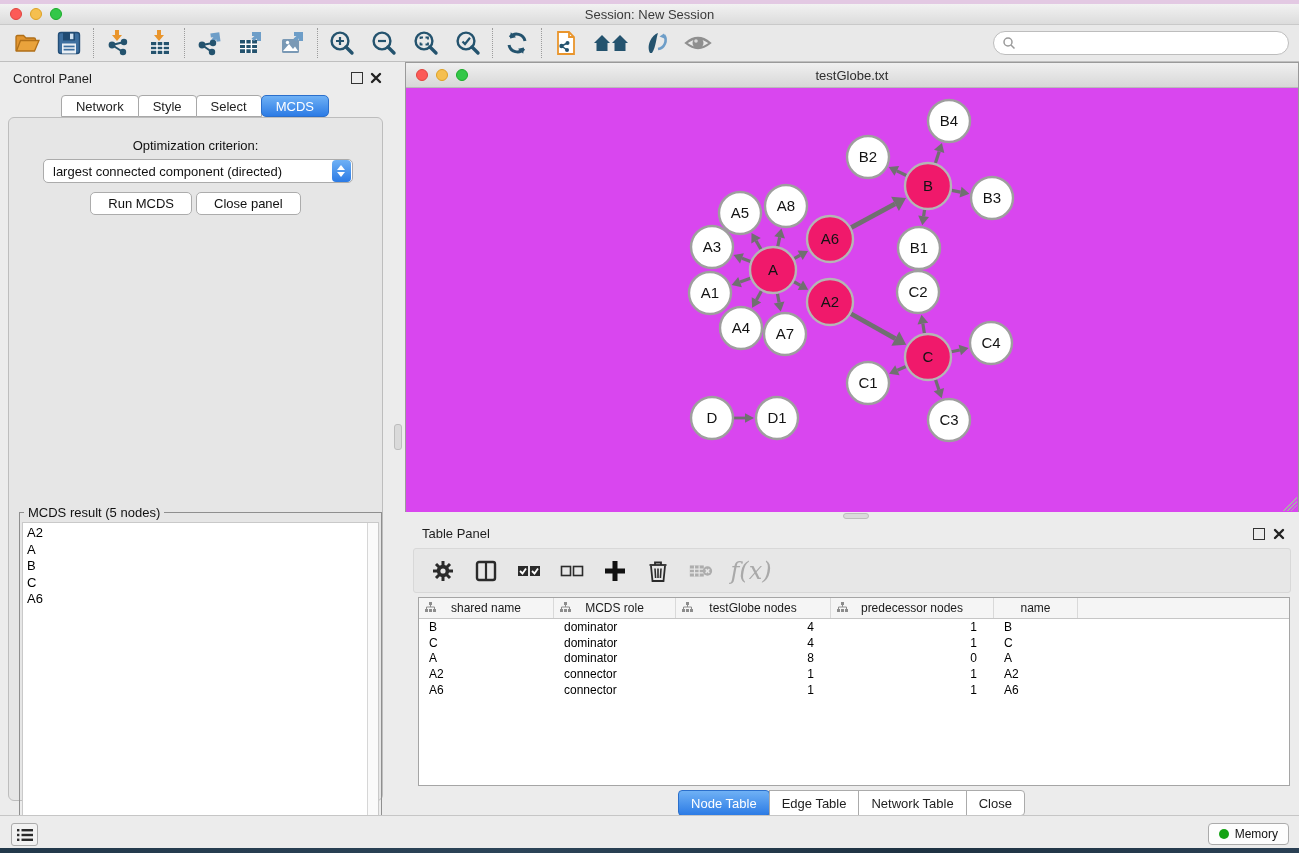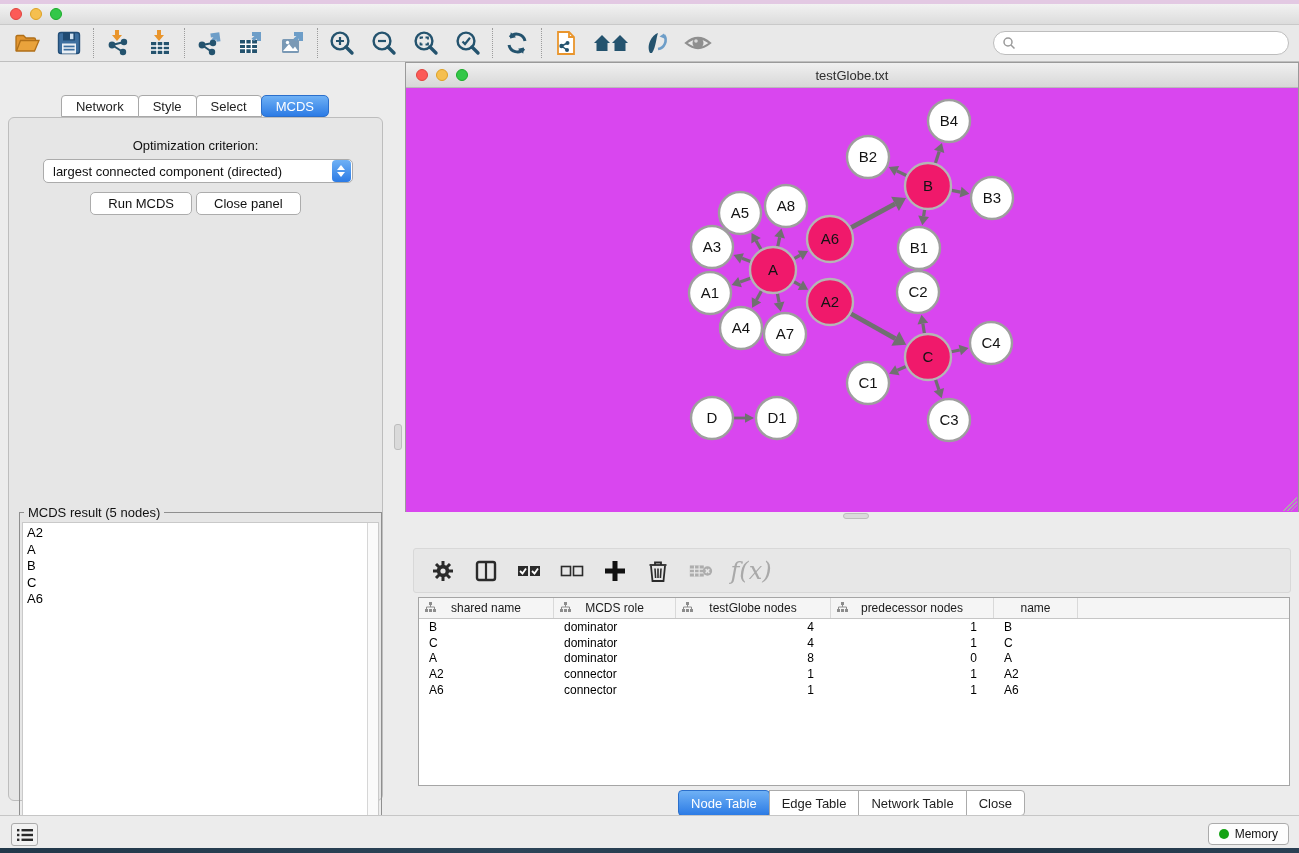--- a/index.html
+++ b/index.html
@@ -121,20 +121,21 @@
 
 <div class="app">
 
   <div class="top-strip"></div>
   <div class="titlebar">
     <div class="lights">
       <div class="light red"></div>
       <div class="light yellow"></div>
       <div class="light green"></div>
     </div>
+    <div class="title">Session: New Session</div>
   </div>
 
   <div class="toolbar">
     <div class="tb-group" style="margin-left:10px;">
       <div class="tb-btn">
         <svg width="27" height="27" viewBox="0 0 27 27">
           <path d="M2 21 L2 7 Q2 5.5 3.5 5.5 L9.5 5.5 L12 8 L20 8 Q21.5 8 21.5 9.5 L21.5 11" fill="#E2952F" stroke="#B06F18" stroke-width="1.3"></path>
           <path d="M2.5 21 L6.5 10.5 L25 10.5 L20.5 21 Z" fill="#E9A33C" stroke="#B06F18" stroke-width="1.3"></path>
         </svg>
       </div>
@@ -273,20 +274,27 @@
     <div class="search">
       <svg width="14" height="14" viewBox="0 0 14 14">
         <circle cx="6" cy="6" r="4" fill="none" stroke="#9A9A9A" stroke-width="1.5"></circle>
         <line x1="9" y1="9" x2="12.5" y2="12.5" stroke="#9A9A9A" stroke-width="1.5"></line>
       </svg>
       <input placeholder="" style="">
     </div>
   </div>
 
   <div class="control-panel">
+    <div class="panel-head">
+      <span class="ph-title">Control Panel</span>
+      <span class="wicon float-box" style="right:28px;"></span>
+      <svg class="wicon" style="right:9px;" width="12" height="12" viewBox="0 0 12 12">
+        <path d="M2 2 L10 10 M10 2 L2 10" stroke="#222" stroke-width="2.4" stroke-linecap="round"></path>
+      </svg>
+    </div>
     <div class="cp-tabs" id="cp-tabs">
         <div class="tab">Network</div>
         <div class="tab">Style</div>
         <div class="tab">Select</div>
         <div class="tab active">MCDS</div>
       </div>
     <div class="cp-body">
       <div class="opt-label">Optimization criterion:</div>
       <div class="dropdown">
         <span class="dd-text">largest connected component (directed)</span>
@@ -404,20 +412,27 @@
           <circle cx="543" cy="332" r="21" fill="#FFFFFF" stroke="#9E9E9E" stroke-width="2.4"></circle>
           <text x="543" y="337" text-anchor="middle" font-size="15" font-family="&quot;Liberation Sans&quot;, sans-serif" fill="#131313">C3</text>
         </svg>
       <div class="resize-grip"></div>
     </div>
   </div>
   <div class="split-v"></div>
   <div class="split-h"></div>
 
   <div class="table-panel">
+    <div class="tp-head">
+      <span class="ph-title">Table Panel</span>
+      <span class="wicon float-box" style="right:34px; top:8px;"></span>
+      <svg class="wicon" style="right:14px; top:8px;" width="12" height="12" viewBox="0 0 12 12">
+        <path d="M2 2 L10 10 M10 2 L2 10" stroke="#222" stroke-width="2.4" stroke-linecap="round"></path>
+      </svg>
+    </div>
     <div class="tp-toolbar">
       <div class="tp-tool">
         <svg width="24" height="24" viewBox="0 0 24 24">
           <g stroke="#2B2B2B" stroke-width="3">
             <line x1="12" y1="2" x2="12" y2="22"></line>
               <line x1="2" y1="12" x2="22" y2="12"></line>
             <line x1="5" y1="5" x2="19" y2="19"></line>
               <line x1="19" y1="5" x2="5" y2="19"></line>
           </g>
           <circle cx="12" cy="12" r="6.2" fill="#2B2B2B"></circle>

